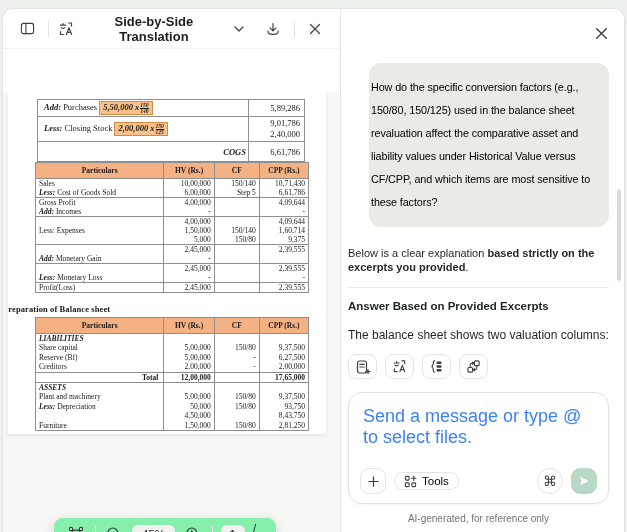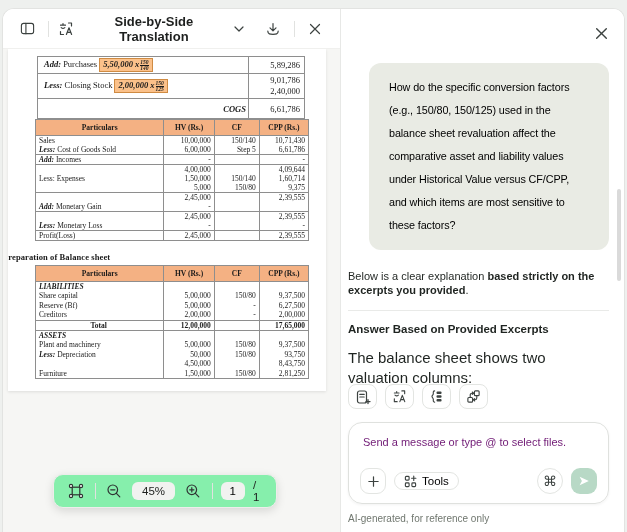--- a/index.html
+++ b/index.html
@@ -4,21 +4,21 @@
 <style>
   * { margin:0; padding:0; box-sizing:border-box; }
   html,body { width:627px; height:532px; }
   body { background:#eef0ee; font-family:"Liberation Sans", sans-serif; position:relative; overflow:hidden; }
 
   .window { position:absolute; left:2px; right:2px; top:8px; bottom:0; background:#fff;
             border:1px solid #e2e3e1; border-bottom:none; border-radius:12px 12px 0 0;
             overflow:hidden; display:flex; }
 
   
-  .left-panel { width:338px; flex:0 0 338px; display:flex; flex-direction:column; border-right:1px solid #e7e8e6; }
+  .left-panel { width:338px; flex:0 0 338px; display:flex; flex-direction:column; border-right:1px solid #e7e8e6;gap:43px; }
   .toolbar { height:40px; flex:0 0 40px; display:flex; align-items:center; padding:0 13px; gap:9px; background:#fff; border-bottom:1px solid #f0f0ee; }
   .icon-btn { background:none; border:none; display:flex; align-items:center; justify-content:center; width:24px; height:24px; border-radius:6px; cursor:pointer; color:#3c4240; }
   .tb-div { width:1px; height:16px; background:#e1e2e0; }
   .title-btn { background:none; border:none; display:flex; align-items:center; gap:7px; cursor:pointer; }
   .tb-title { font-size:13px; font-weight:600; color:#1d1f1e; }
   .spacer { flex:1; }
 
   .viewer { position:relative; flex:1; background:#f6f6f4; overflow:hidden; }
   .page { position:absolute; left:5px; top:0; width:318px; height:342px; background:#fff;
           box-shadow:0 1px 3px rgba(0,0,0,.10); overflow:hidden;
@@ -43,64 +43,64 @@
   .doc-title.bs { font-style:normal; font-size:8.5px; margin:11px 0 3px -5px; }
 
   .gen { border-collapse:collapse; margin-left:27px; width:274px; border:1px solid #8e8e8e; table-layout:fixed; font-size:7.5px; }
   .gen col:nth-child(1){width:47%} .gen col:nth-child(2){width:18.5%} .gen col:nth-child(3){width:16.5%} .gen col:nth-child(4){width:18%}
   .gen th { background:#f4b183; border:1px solid #8e8e8e; font-weight:bold; text-align:center; height:16px; padding:0 2px; }
   .gen td { border-left:1px solid #8e8e8e; border-right:1px solid #8e8e8e; padding:0 3px; white-space:nowrap; overflow:hidden; height:9px; line-height:9px; vertical-align:middle; }
   .gen.bs-t td { height:9.4px; line-height:9.4px; }
   .gen td:nth-child(n+2) { text-align:right; }
   .gen tr.line td { border-bottom:1px solid #8e8e8e; }
   .gen tr.total td { font-weight:bold; }
-  .gen tr.total td:first-child { text-align:center; padding-right:5px; }
+  .gen tr.total td:first-child { text-align:right; padding-right:5px; }
 
   
   .float-toolbar { position:absolute; left:50px; top:425px; width:224px; height:34px; background:#86efac;
                    border:1px solid #ededeb; border-radius:10px; box-shadow:0 3px 10px rgba(0,0,0,.13);
                    display:flex; align-items:center; gap:8px; padding:0 12px; }
   .pill { background:#f1f2f0; border:none; border-radius:6px; font-size:11.5px; color:#1d1f1e; padding:3px 10px; cursor:pointer; }
   .pg-pill { background:#f1f2f0; border-radius:6px; font-size:11.5px; padding:3px 9px; }
   .pg-total { font-size:11.5px; color:#1d1f1e; }
 
   
   .right-panel { position:relative; flex:1; background:#fff; }
   .chat-close { position:absolute; top:12px; right:11px; }
   .chat-scroll { padding:54px 15px 0 7px; }
-  .bubble { margin-left:auto; width:240px; background:#e9ebe4; border-radius:12px; padding:13px 20px;
+  .bubble { margin-left:auto; width:240px; background:#e9ebe4; border-radius:12px; padding:13px 2px;
             font-size:10.8px; line-height:23px; color:#22262
 3; letter-spacing:-.1px; }
   .ans { font-size:11px; line-height:14px; color:#1f2421; margin-top:19px; }
   .ans b { font-weight:700; }
   .divider { height:1px; background:#e9eae8; margin:13px 0 12px 0; }
   .ans-h { font-size:11.5px; font-weight:700; color:#1f2421; margin:0 0 13px 0; }
-  .ans-p { font-size:15px; line-height:20px; color:#1f2421; margin-bottom:20px; }
+  .ans-p { font-size:12px; line-height:20px; color:#1f2421; margin-bottom:4px; }
   .bullets { list-style:none; }
   .bullets li { font-size:11px; line-height:21px; color:#1f2421; }
   .bullets li::before { content:"• "; }
 
   .scroll-thumb { position:absolute; right:3px; top:180px; width:4px; height:92px; background:#dadada; border-radius:2px; }
 
   .chat-bottom { position:absolute; left:0; right:0; bottom:0; background:#fff; padding:0 15px 8px 7px; }
   .action-row { display:flex; gap:8px; margin-bottom:13px; }
   .act-btn { width:29px; height:25px; border:1px solid #e3e5e2; background:#fff; border-radius:8px;
              display:flex; align-items:center; justify-content:center; cursor:pointer; color:#3c4240; }
   .input-card { border:1px solid #dfe1de; border-radius:14px; padding:10px 11px 9px 11px; box-shadow:0 1px 3px rgba(0,0,0,.05); }
-  .ph { color:#701a75; font-size:11px; margin:3px 0 20px 3px; cursor:text; }
+  .ph { color:#3b82f6; font-size:18px; margin:3px 0 20px 3px; cursor:text; }
   .input-row { display:flex; align-items:center; gap:8px; }
   .round-btn { width:26px; height:26px; border:1px solid #e3e5e2; background:#fff; border-radius:9px;
                display:flex; align-items:center; justify-content:center; cursor:pointer; color:#3c4240; }
   .tools-btn { height:18px; border:1px solid #e3e5e2; background:#fff; border-radius:9px; display:flex;
                align-items:center; gap:5px; padding:0 9px; font-size:11.5px; color:#24282
 5; cursor:pointer; }
   .model-btn { border-radius:50%; font-size:14px; line-height:1; }
   .send-btn { width:26px; height:26px; border:none; background:#b8d9c6; border-radius:9px;
               display:flex; align-items:center; justify-content:center; cursor:pointer; }
-  .chat-footer { text-align:left; font-size:10px; color:#70776f; margin-top:9px; }
+  .chat-footer { text-align:center; font-size:10px; color:#70776f; margin-top:9px; }
 
   svg { display:block; }
 </style>
 </head>
 <body>
 
 <div class="window">
 
   <div class="left-panel">
     <div class="toolbar">
@@ -192,20 +192,26 @@
                 <td>10,00,000</td>
                 <td>150/140</td>
                 <td>10,71,430</td>
               </tr>
               <tr class="line">
                 <td><span class="bi">Less:</span> Cost of Goods Sold</td>
                 <td>6,00,000</td>
                 <td>Step 5</td>
                 <td>6,61,786</td>
               </tr>
+              <tr class="">
+                <td>Gross Profit</td>
+                <td>4,00,000</td>
+                <td></td>
+                <td>4,09,644</td>
+              </tr>
               <tr class="line">
                 <td><span class="bi">Add:</span> Incomes</td>
                 <td>-</td>
                 <td></td>
                 <td>-</td>
               </tr>
               <tr class="">
                 <td></td>
                 <td>4,00,000</td>
                 <td></td>

